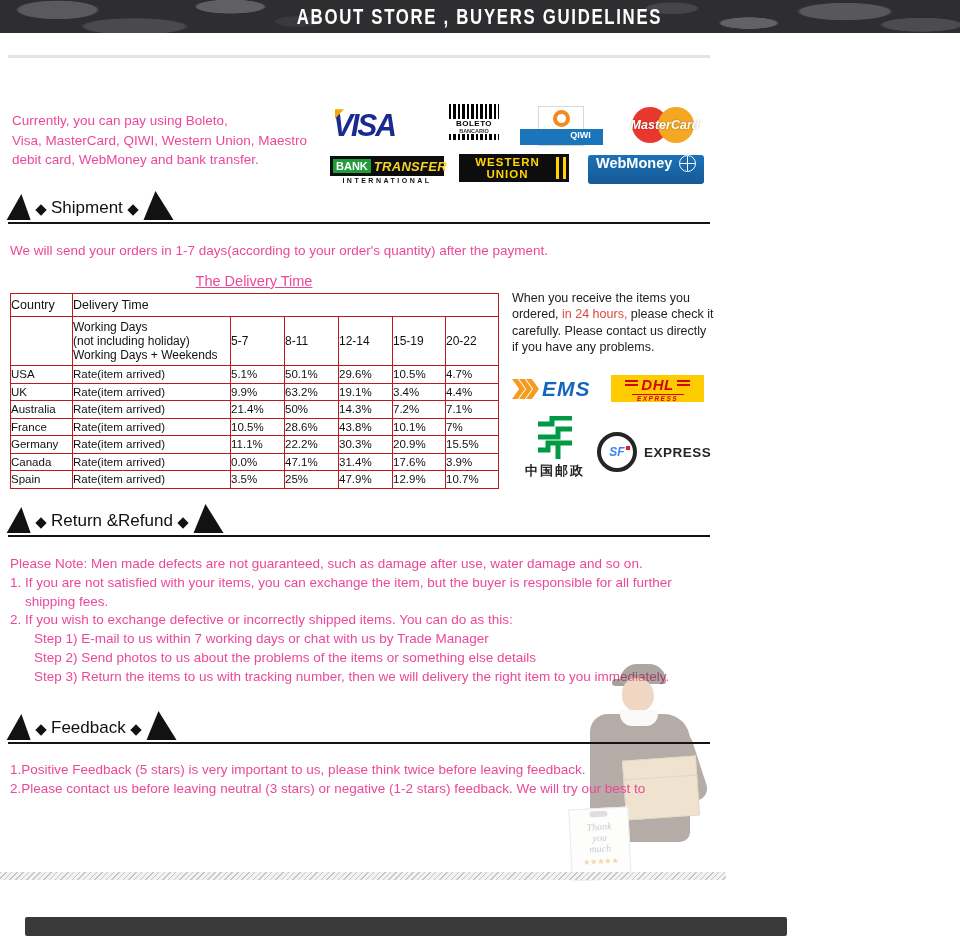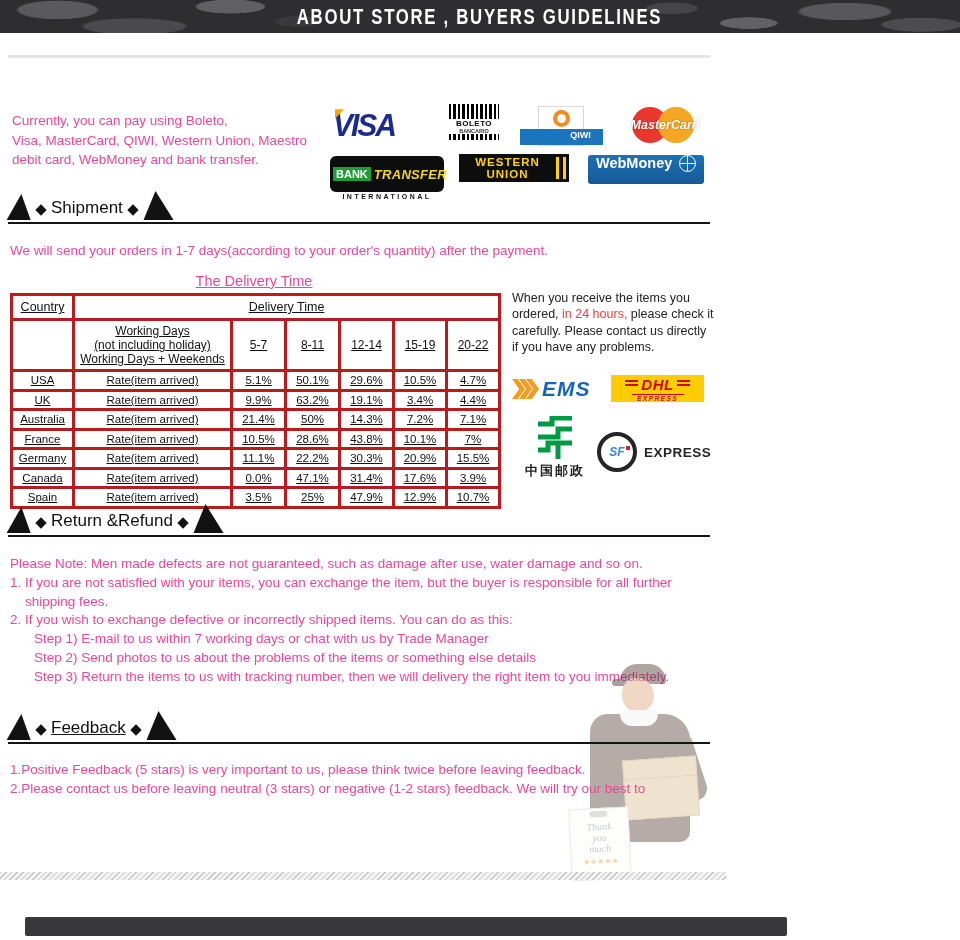--- a/index.html
+++ b/index.html
@@ -53,41 +53,41 @@
     border:4px solid #f28a1e;box-sizing:border-box;}
   .qiwi .band{margin-top:2px;width:100%;flex:1;background:#1a75bb;color:#fff;font-weight:700;
     font-size:9px;text-align:center;line-height:12px;padding-left:39px;}
   .mc{left:630px;top:106px;width:74px;height:38px;}
   .mc .c1,.mc .c2{position:absolute;width:36px;height:36px;border-radius:50%;top:1px;}
   .mc .c1{left:2px;background:#e8382d;}
   .mc .c2{left:28px;background:#f5a623;}
   .mc .word{position:absolute;left:0;top:12px;width:70px;text-align:center;color:#fff;
     font-style:italic;font-weight:700;font-size:12.5px;text-shadow:0 0 2px rgba(0,0,0,.35);}
   .bt{left:330px;top:156px;width:114px;}
-  .bt .blk{background:#0d0d0d;border-radius:6px;height:36px;display:flex;align-items:center;padding:0 3px;}
+  .bt .blk{background:#0d0d0d;border-radius:0;height:20px;display:flex;align-items:center;padding:0 3px;}
   .bt .bank{background:#1f9d3a;color:#fff;font-weight:700;font-size:11px;padding:1px 3px;}
   .bt .transfer{color:#f5d327;font-style:italic;font-weight:700;font-size:13px;margin-left:3px;letter-spacing:.3px;}
   .bt .intl{font-size:7px;letter-spacing:2.5px;color:#111;text-align:center;margin-top:1px;font-weight:700;}
   .wu{left:459px;top:154px;width:110px;height:28px;background:#0d0d0d;display:flex;align-items:center;}
   .wu .words{flex:1;text-align:center;color:#ffd400;font-weight:700;font-size:11.5px;line-height:12px;letter-spacing:1px;}
   .wu .bars{width:10px;height:22px;margin-right:3px;
     background:repeating-linear-gradient(90deg,#ffd400 0 3px,#0d0d0d 3px 7px);}
   .wm{left:588px;top:155px;width:116px;height:29px;border-radius:3px;
     background:linear-gradient(#1d71b8,#155a96);display:flex;justify-content:space-between;
     padding:0 8px;box-sizing:border-box;}
   .wm .word{color:#fff;font-weight:700;font-size:14.5px;}
   .wm .globe{width:17px;height:17px;border-radius:50%;border:1.5px solid #fff;box-sizing:border-box;
     background:
       linear-gradient(90deg,transparent 46%,#fff 46% 54%,transparent 54%),
       linear-gradient(0deg,transparent 46%,#fff 46% 54%,transparent 54%);}
 
   
   table.delivery{position:absolute;left:10px;top:293px;border-collapse:collapse;table-layout:fixed;
     width:488px;font-size:11.5px;color:#111;}
-  table.delivery td{border:3px solid #b91c1c;text-align:center;padding:0;text-decoration:underline;}
+  table.delivery td{border:1px solid #b91c1c;padding:0;}
   td.country{text-align:left;padding-left:4px;}
   tr.h1 td{height:22px;font-size:12.5px;}
   tr.h2 td{height:48px;font-size:12px;}
   td.wdesc{text-align:left;padding-left:6px;font-size:11.5px;line-height:14px;}
   tr.data td{height:16.5px;}
 
   .notice{position:absolute;left:512px;top:290px;width:202px;font-size:12.5px;line-height:16.3px;color:#222;}
   .notice .hl{color:#e0473c;}
 
   
@@ -372,21 +372,21 @@
     <div class="box"></div>
     <div class="card">
       <div class="clip"></div>
       <div class="tl">Thank</div>
       <div class="tl">you</div>
       <div class="tl">much</div>
       <div class="stars">★★★★★</div>
     </div>
   </div>
 
-  <div class="sec-head" style="top:710px;text-decoration:underline;">
+  <div class="sec-head" style="top:710px;">
     <span class="tri"></span>
     <span class="dia"></span>
     <span class="sec-label">Feedback</span>
     <span class="dia"></span>
     <span class="tri big"></span>
   </div>
 
   <div class="txt" style="left:10px;top:761px;width:704px;line-height:18.8px;">
     <div>1.Positive Feedback (5 stars) is very important to us, please think twice before leaving feedback.</div>
     <div>2.Please contact us before leaving neutral (3 stars) or negative (1-2 stars) feedback. We will try our best to</div>

